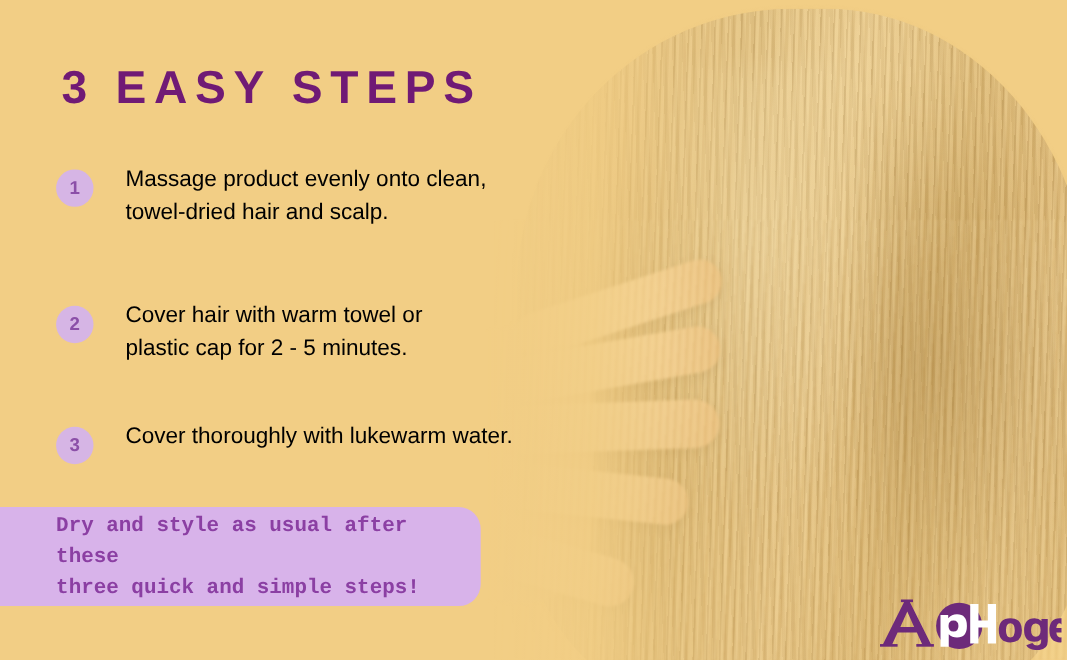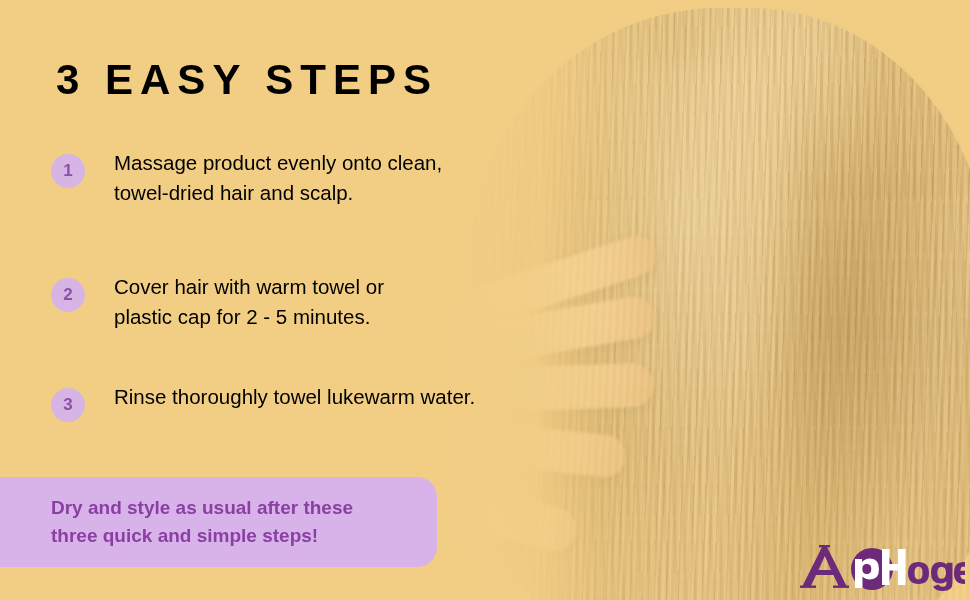--- a/index.html
+++ b/index.html
@@ -150,21 +150,21 @@
 
   
   .content { position: absolute; inset: 0; }
 
   .headline {
     position: absolute;
     left: 56px;
     top: 59px;
     font-size: 42px;
     font-weight: bold;
-    color: #000000;
+    color: #701a75;
     letter-spacing: 7px;
     line-height: 1;
   }
 
   .steps { position: absolute; left: 51px; top: 148px; width: 560px; }
   .step {
     position: relative;
     display: flex;
     align-items: flex-start;
   }
@@ -189,28 +189,29 @@
     color: #000000;
     font-size: 20.5px;
     line-height: 30px;
     font-weight: normal;
     white-space: pre-line;
   }
 
   .callout {
     position: absolute;
     left: 0;
-    top: 477px;
+    top: 461px;
     width: 437px;
     height: 90px;
     box-sizing: border-box;
     background: #d8b3ea;
     border-radius: 0 20px 20px 0;
     display: flex;
     align-items: center;
+    font-family: Liberation Mono, monospace;
   }
   .callout-text {
     margin-left: 51px;
     margin-right: 18px;
     color: #8b3fa3;
     font-size: 19px;
     font-weight: bold;
     line-height: 28px;
     white-space: pre-line;
   }
@@ -277,21 +278,21 @@
       </div>
 
       <div class="step step-2">
         <div class="badge">2</div>
         <div class="step-text">Cover hair with warm towel or
 plastic cap for 2 - 5 minutes.</div>
       </div>
 
       <div class="step step-3">
         <div class="badge">3</div>
-        <div class="step-text">Rinse thoroughly towel lukewarm water.</div>
+        <div class="step-text">Cover thoroughly with lukewarm water.</div>
       </div>
 
     </div>
 
     <div class="callout">
       <div class="callout-text">Dry and style as usual after these
 three quick and simple steps!</div>
     </div>
 
     <div class="logo">

